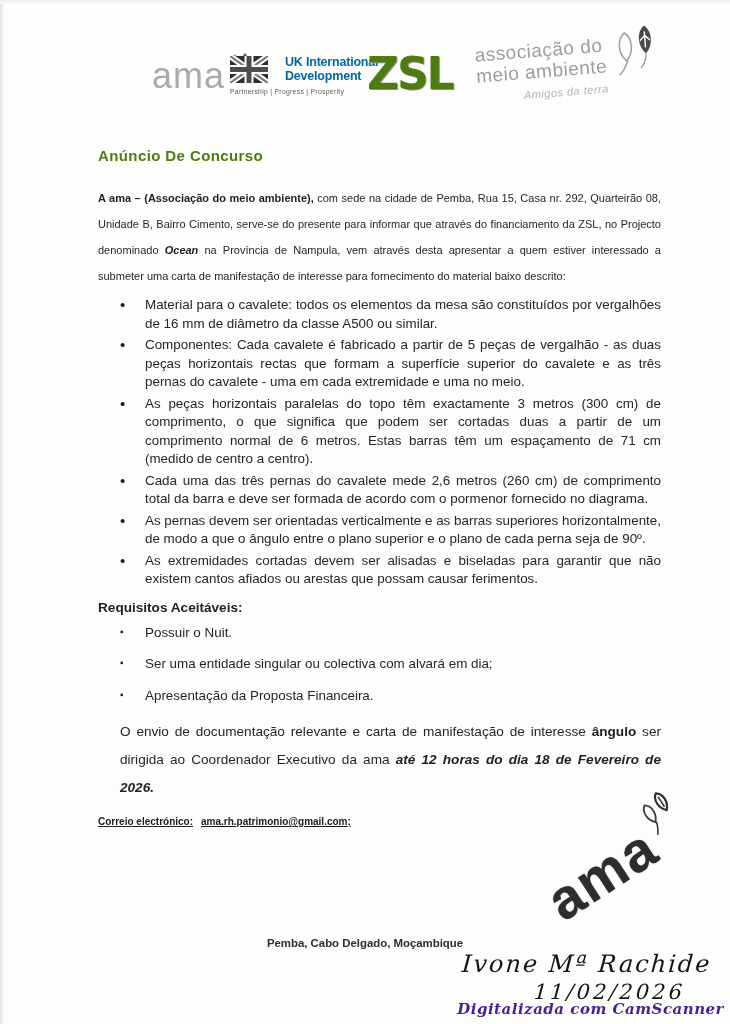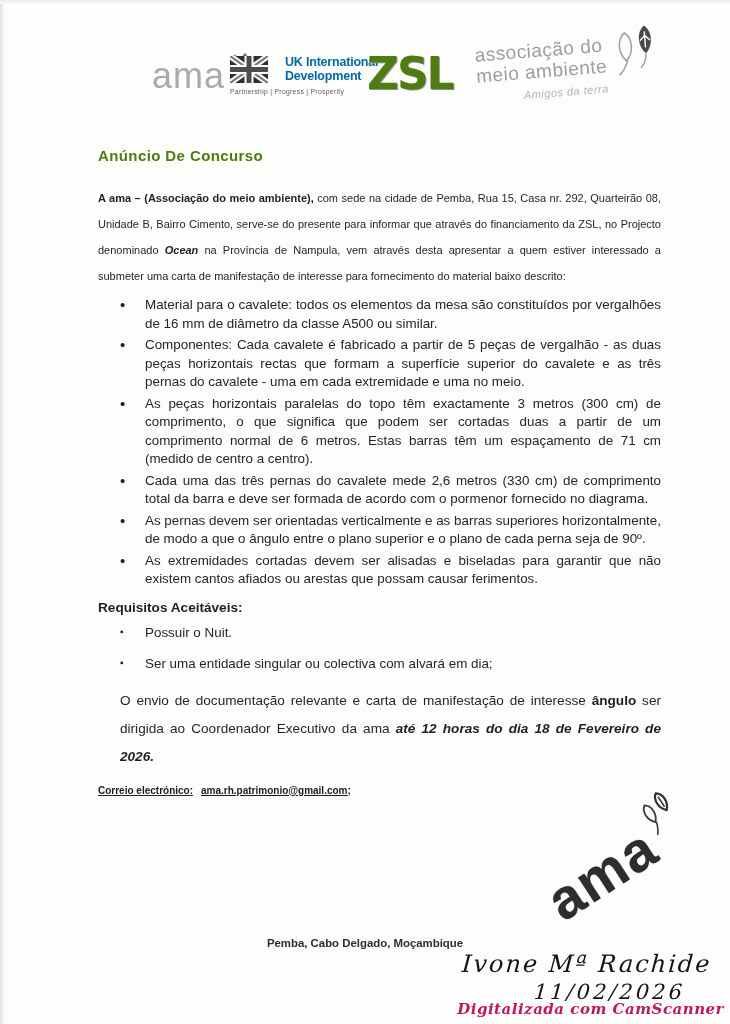--- a/index.html
+++ b/index.html
@@ -70,21 +70,21 @@
     font-size:11.4px;font-weight:600;color:#2d2d2d;line-height:13px;}
   .footer-address .addr2{margin-top:8px;}
 
   .signature{position:absolute;left:462px;top:950px;
     font-family:"DejaVu Serif","Liberation Serif",serif;font-style:italic;color:#141414;}
   .sig-name{font-size:24px;letter-spacing:2px;transform:skewX(-4deg);}
   .sig-date{font-size:21px;letter-spacing:3px;margin-top:2px;margin-left:72px;transform:skewX(-4deg);}
 
   .camscanner{position:absolute;right:6px;top:1000px;
     font-family:"DejaVu Serif","Liberation Serif",serif;font-style:italic;font-weight:700;
-    font-size:15px;color:#be185d;letter-spacing:0.5px;}
+    font-size:15px;color:#4c1d95;letter-spacing:0.5px;}
 </style>
 </head>
 <body>
 
 <div class="scan-edge-left"></div>
 <div class="scan-edge-top"></div>
 
 <div class="logo-ama">
   <span class="ama-text">ama</span>
   <svg width="26" height="26" viewBox="0 0 26 26">
@@ -132,30 +132,31 @@
 <div class="content">
 
   <h1 class="doc-title">Anúncio De Concurso</h1>
 
   <p class="intro"><span class="seg-bold">A ama – (Associação do meio ambiente),</span><span> com sede na cidade de Pemba, Rua 15, Casa nr. 292, Quarteirão 08, Unidade B, Bairro Cimento, serve-se do presente para informar que através do financiamento da ZSL, no Projecto denominado </span><span class="seg-bolditalic">Ocean</span><span> na Província de Nampula, vem através desta apresentar a quem estiver interessado a submeter uma carta de manifestação de interesse para fornecimento do material baixo descrito:</span></p>
 
   <ul class="specs">
     <li><span>Material para o cavalete: todos os elementos da mesa são constituídos por vergalhões de 16 mm de diâmetro da classe A500 ou similar.</span></li>
     <li><span>Componentes: Cada cavalete é fabricado a partir de 5 peças de vergalhão - as duas peças horizontais rectas que formam a superfície superior do cavalete e as três pernas do cavalete - uma em cada extremidade e uma no meio.</span></li>
     <li><span>As peças horizontais paralelas do topo têm exactamente 3 metros (300 cm) de comprimento, o que significa que podem ser cortadas duas a partir de um comprimento normal de 6 metros. Estas barras têm um espaçamento de 71 cm (medido de centro a centro).</span></li>
-    <li><span>Cada uma das três pernas do cavalete mede 2,6 metros (330 cm) de comprimento total da barra e deve ser formada de acordo com o pormenor fornecido no diagrama.</span></li>
+    <li><span>Cada uma das três pernas do cavalete mede 2,6 metros (260 cm) de comprimento total da barra e deve ser formada de acordo com o pormenor fornecido no diagrama.</span></li>
     <li><span>As pernas devem ser orientadas verticalmente e as barras superiores horizontalmente, de modo a que o ângulo entre o plano superior e o plano de cada perna seja de 90º.</span></li>
     <li><span>As extremidades cortadas devem ser alisadas e biseladas para garantir que não existem cantos afiados ou arestas que possam causar ferimentos.</span></li>
   </ul>
 
   <p class="req-heading">Requisitos Aceitáveis:</p>
 
   <ul class="reqs">
     <li><span>Possuir o Nuit.</span></li>
     <li><span>Ser uma entidade singular ou colectiva com alvará em dia;</span></li>
+    <li><span>Apresentação da Proposta Financeira.</span></li>
   </ul>
 
   <p class="closing"><span>O envio de documentação relevante e carta de manifestação de interesse </span><span class="seg-bold">ângulo</span><span> ser dirigida ao Coordenador Executivo da ama </span><span class="seg-bolditalic">até 12 horas do dia 18 de Fevereiro de 2026.</span></p>
 
   <p class="contact-line"><span class="contact-label">Correio electrónico:</span><span class="contact-email">ama.rh.patrimonio@gmail.com</span><span class="contact-label">;</span></p>
 
 </div>
 
 <div class="stamp">
   <span class="stamp-text">ama</span>

